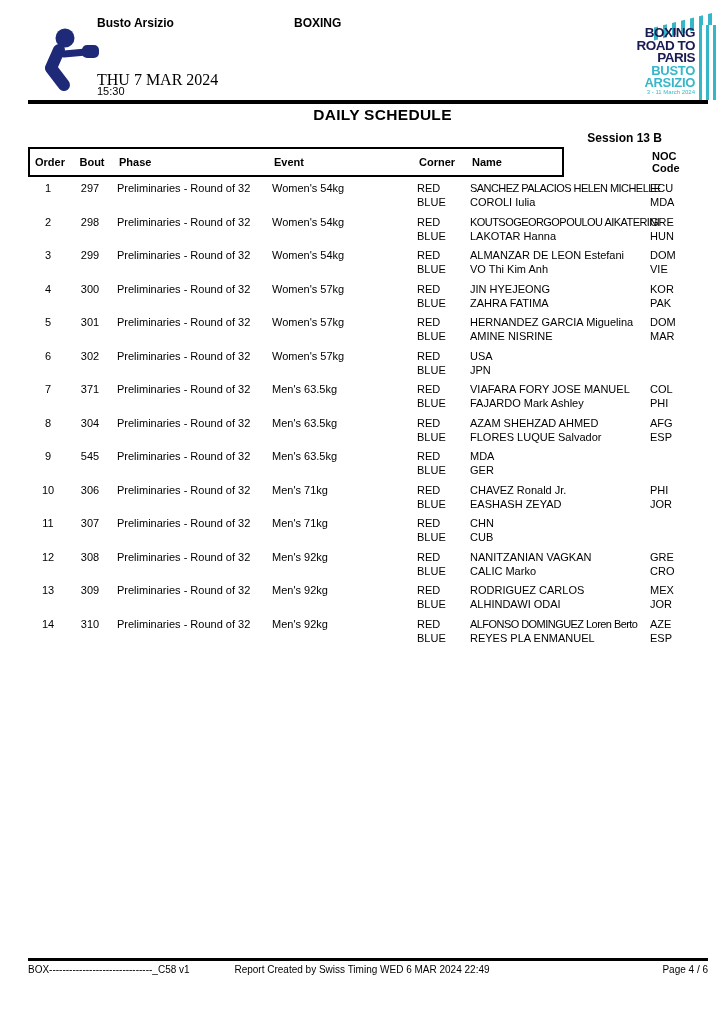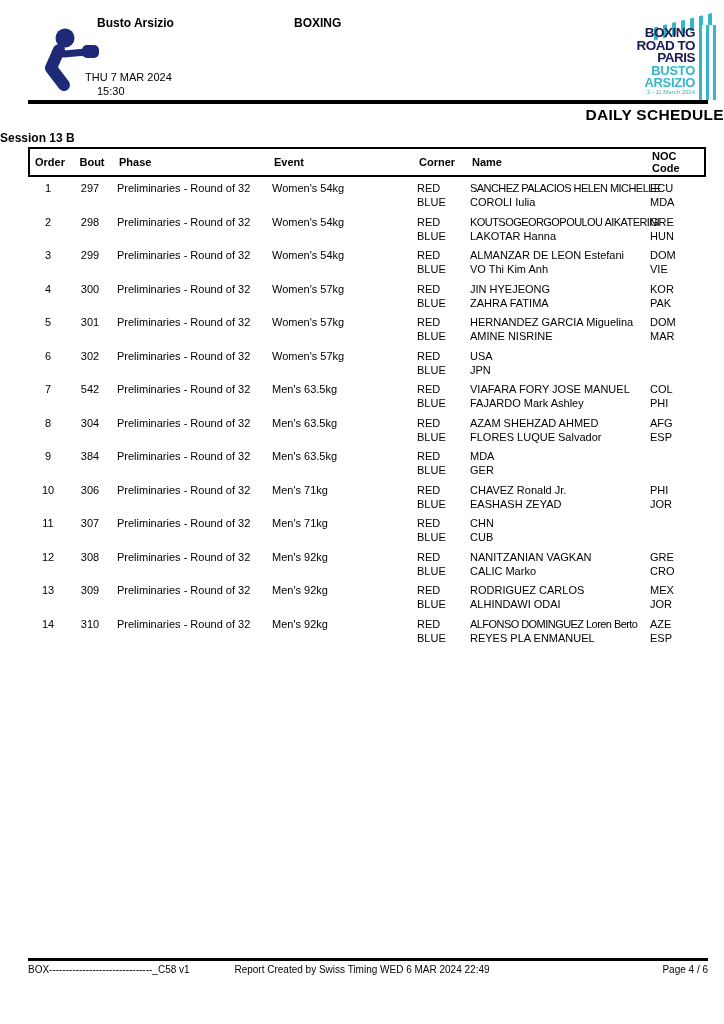--- a/index.html
+++ b/index.html
@@ -3,46 +3,46 @@
 <meta charset="utf-8">
 <style>
   * { margin:0; padding:0; box-sizing:border-box; }
   html,body { background:#fff; }
   body { font-family:"Liberation Sans", sans-serif; color:#000; }
   .page { position:relative; width:724px; height:1024px; background:#fff; overflow:hidden; }
 
   
   .venue    { position:absolute; left:97px;  top:16px; font-size:12px; font-weight:bold; }
   .sport    { position:absolute; left:294px; top:16px; font-size:12px; font-weight:bold; }
-  .date     { position:absolute; left:85px;  top:71px; font-size:11px; }
+  .date     { position:absolute; left:97px;  top:71px; font-size:16px;font-family:Liberation Serif, serif; }
   .time     { position:absolute; left:97px;  top:85px; font-size:11px; }
   .picto    { position:absolute; left:28px;  top:26px; width:72px; height:68px; }
 
   
   .logo { position:absolute; left:604px; top:10px; width:112px; height:92px; }
   .logo-stripes-v { position:absolute; right:0; top:15px; width:17px; height:75px;
     background:repeating-linear-gradient(90deg, var(--teal) 0 3px, #fff 3px 7px); }
   .logo-stripes-d { position:absolute; right:4px; top:3px; width:58px; height:13px;
     transform:skewY(-14deg); transform-origin:right center;
     background:repeating-linear-gradient(90deg, var(--teal) 0 4px, #fff 4px 9px); }
   .logo-text { position:absolute; right:21px; top:17px; text-align:right; }
   .logo-line-navy { font-size:13.5px; font-weight:800; line-height:12.5px; letter-spacing:-0.5px; color:var(--navy); }
   .logo-line-teal { font-size:13px;  font-weight:800; line-height:12px;  letter-spacing:-0.3px; color:var(--teal); }
   .logo-dates     { font-size:6px; line-height:7px; color:var(--teal); }
 
   
   .top-rule   { position:absolute; left:28px; top:100px; width:680px; height:4px; background:#000; }
-  .doc-title  { position:absolute; left:0; top:106px; width:724px; text-align:right;
+  .doc-title  { position:absolute; left:0; top:106px; width:724px; text-align:center;
                 font-size:15.5px; font-weight:bold; letter-spacing:0.3px;padding-left:41px; }
-  .doc-sub    { position:absolute; left:0; top:131px; width:662px; text-align:left;
+  .doc-sub    { position:absolute; left:0; top:131px; width:662px; text-align:right;
                 font-size:12px; font-weight:bold; }
 
   
   .grid-cols { display:grid; grid-template-columns:40px 44px 155px 145px 53px 180px 61px; }
-  .thead { position:absolute; left:28px; top:147px; width:678px; height:30px;
+  .thead { position:absolute; left:28px; top:147px; width:536px; height:30px;
            border:2px solid #000; align-items:center; font-size:11px; font-weight:bold; }
   .thead .hc { padding-left:5px; line-height:12px; }
   .thead .hc.center { text-align:center; padding-left:0; }
   .tbody { position:absolute; left:28px; top:181px; width:678px; font-size:11px; }
   .trow  { margin-bottom:5.5px; align-items:start; }
   .c { line-height:14px; }
   .c.order, .c.bout { text-align:center; }
   .c.phase, .c.event, .c.corner, .c.name, .c.noc { padding-left:5px; }
   .c.name div { white-space:nowrap; }
   .c.name div.condensed { letter-spacing:-0.55px; }
@@ -211,21 +211,21 @@
         <div>BLUE</div>
       </div>
       <div class="c noc">
         <div>USA</div>
         <div>JPN</div>
       </div>
     </div>
 
     <div class="trow grid-cols">
       <div class="c order">7</div>
-      <div class="c bout">542</div>
+      <div class="c bout">371</div>
       <div class="c phase">Preliminaries - Round of 32</div>
       <div class="c event">Men's 63.5kg</div>
       <div class="c corner">
         <div>RED</div>
         <div>BLUE</div>
       </div>
       <div class="c name">
         <div>VIAFARA FORY JOSE MANUEL</div>
         <div>FAJARDO Mark Ashley</div>
       </div>
@@ -249,21 +249,21 @@
         <div>FLORES LUQUE Salvador</div>
       </div>
       <div class="c noc">
         <div>AFG</div>
         <div>ESP</div>
       </div>
     </div>
 
     <div class="trow grid-cols">
       <div class="c order">9</div>
-      <div class="c bout">384</div>
+      <div class="c bout">545</div>
       <div class="c phase">Preliminaries - Round of 32</div>
       <div class="c event">Men's 63.5kg</div>
       <div class="c corner">
         <div>RED</div>
         <div>BLUE</div>
       </div>
       <div class="c noc">
         <div>MDA</div>
         <div>GER</div>
       </div>

